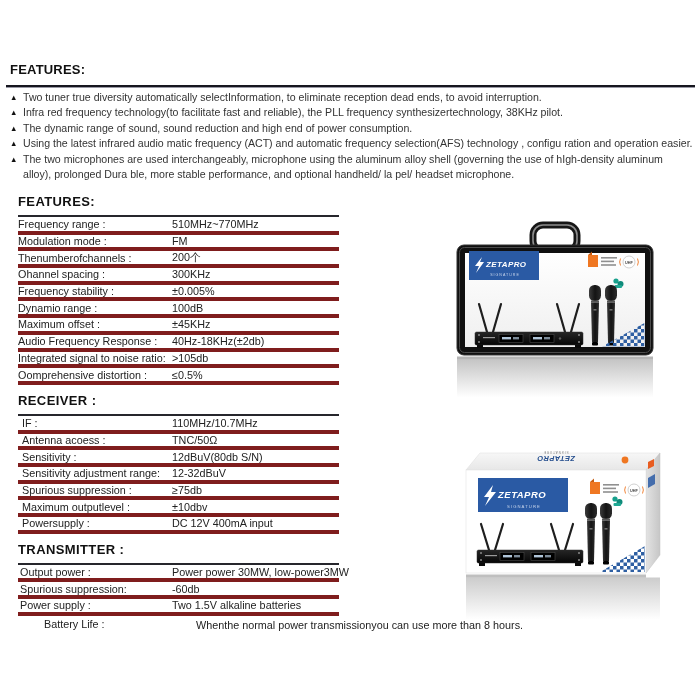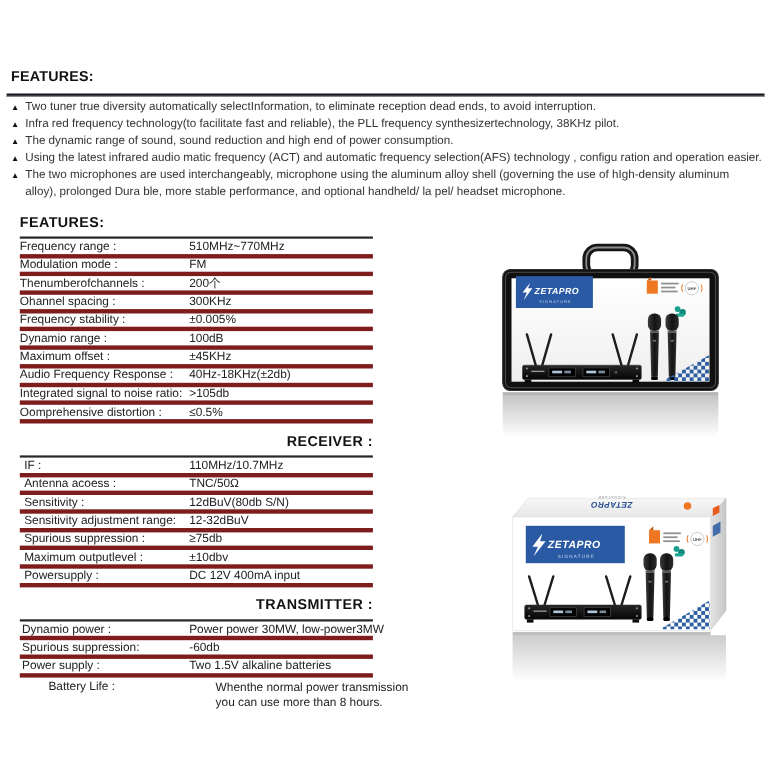--- a/index.html
+++ b/index.html
@@ -15,32 +15,32 @@
   .bullets{position:absolute;left:10px;top:90px;width:684px;margin:0;padding:0;list-style:none;
            font-size:10.6px;line-height:15.4px;color:#333;}
   .bullets li{position:relative;padding-left:13px;}
   .tri{position:absolute;left:0;top:0;font-size:7.5px;color:#111;}
 
   
   .spec-col{position:absolute;left:18px;top:194px;width:321px;}
   .spec-heading{margin:0;font-size:13px;font-weight:bold;color:#111;letter-spacing:.4px;}
   .spec-rule{height:2px;background:#26262c;margin-top:6px;}
   .spec-block{margin:0;}
-  .spec-block + .spec-block .spec-heading{margin-top:8px;text-align:right;}
+  .spec-block + .spec-block .spec-heading{margin-top:8px;}
   .spec-rows{margin-top:1px;}
   .spec-row{display:flex;align-items:center;height:16.7px;box-sizing:border-box;
             border-bottom:4px solid #7f1d1d;font-size:10.8px;color:#222;}
   .spec-row .lbl{flex:none;width:154px;white-space:nowrap;}
   .spec-row .val{flex:1;white-space:nowrap;}
   .block-receiver .spec-row{padding-left:4px;}
   .block-receiver .spec-row .lbl{width:150px;}
   .block-transmitter .spec-row{padding-left:2px;}
   .block-transmitter .spec-row .lbl{width:152px;}
   .spec-row.tall{height:33px;align-items:flex-start;border-bottom:none;padding-top:2px;margin-left:24px;}
-  .val-stack{display:flex;flex-direction:column;line-height:14.5px;}
+  .val-stack{display:flex;line-height:14.5px;}
 
   
   .img-abs{position:absolute;}
   svg text{font-family:"Liberation Sans", sans-serif;}
 </style>
 </head>
 <body>
 
 <div class="page">
 
@@ -151,21 +151,21 @@
             <span class="val">DC 12V 400mA input</span>
           </div>
       </div>
     </div>
 
     <div class="spec-block block-transmitter">
       <h2 class="spec-heading">TRANSMITTER :</h2>
       <div class="spec-rule"></div>
       <div class="spec-rows">
         <div class="spec-row">
-            <span class="lbl">Dynamio power :</span>
+            <span class="lbl">Output power :</span>
             <span class="val">Power power 30MW, low-power3MW</span>
           </div>
         <div class="spec-row">
             <span class="lbl">Spurious suppression:</span>
             <span class="val">-60db</span>
           </div>
         <div class="spec-row">
             <span class="lbl">Power supply :</span>
             <span class="val">Two 1.5V alkaline batteries</span>
           </div>

